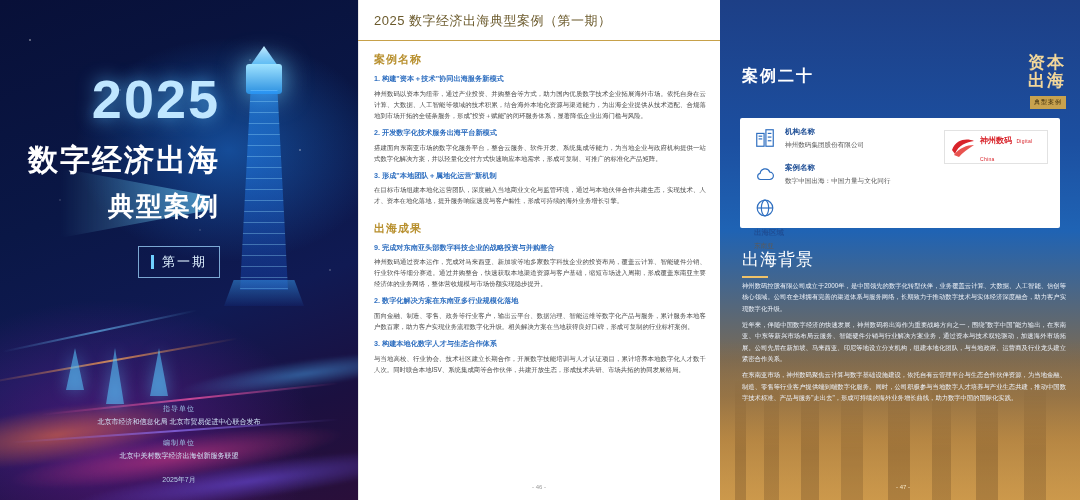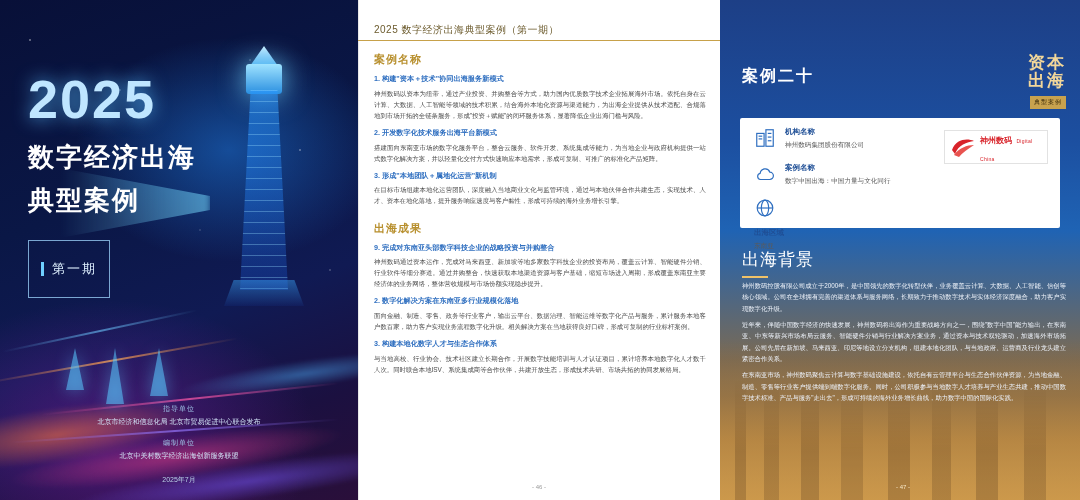--- a/index.html
+++ b/index.html
@@ -76,50 +76,50 @@
     position:absolute;left:60px;top:168px;width:150px;height:70px;
     background:linear-gradient(270deg, rgba(120,220,255,.55), rgba(120,220,255,0));
     clip-path:polygon(100% 40%,100% 60%,0% 100%,0% 0%);
     filter:blur(3px);
   }
   .sail{position:absolute;bottom:110px;}
   .sail .s{
     width:0;height:0;border-left:9px solid transparent;border-right:9px solid transparent;
     border-bottom:42px solid rgba(90,200,255,.55);filter:drop-shadow(0 0 8px rgba(90,200,255,.8));
   }
-  .cover-title{position:absolute;left:28px;top:72px;color:#ffffff;}
+  .cover-title{position:absolute;left:28px;top:72px;color:#ffffff;text-align:right;}
   .c-year{
     font-size:54px;font-weight:700;letter-spacing:2px;line-height:1;
     color:#bfe6ff;text-shadow:0 0 18px rgba(90,190,255,.8);
   }
-  .c-l1{font-size:26px;font-weight:700;margin-top:14px;letter-spacing:2px;}
+  .c-l1{font-size:30px;font-weight:700;margin-top:14px;letter-spacing:2px;}
   .c-l2{font-size:26px;font-weight:700;margin-top:8px;letter-spacing:2px;}
   .c-issue{
     margin-top:22px;display:inline-flex;align-items:center;gap:8px;
-    border:1px solid rgba(160,215,255,.75);padding:19px 12px;font-size:13px;letter-spacing:2px;
+    border:1px solid rgba(160,215,255,.75);padding:6px 12px;font-size:13px;letter-spacing:2px;
     color:#dff1ff;
   }
   .c-issue .bar{display:inline-block;width:3px;height:14px;background:#6fd0ff;}
   .cover-footer{
     position:absolute;left:0;right:0;bottom:14px;text-align:center;color:#cfe0f5;font-size:7px;line-height:1.9;
   }
   .cover-footer .lbl{color:#9fc3e6;font-size:7px;letter-spacing:1px;}
   .cover-footer .date{margin-top:10px;font-size:7px;color:#b9cfe6;}
 
   
   .mid{
     position:relative;width:362px;height:500px;flex:0 0 362px;background:#ffffff;
     padding:0;box-sizing:border-box;
   }
   .mid-header{
     position:absolute;left:0;right:0;top:18px;height:22px;
     border-bottom:1px solid #c7a14a;
   }
   .mid-header .ttl{
-    position:absolute;left:16px;bottom:3px;font-size:10px;color:#6b5a2c;letter-spacing:.5px;
+    position:absolute;left:16px;bottom:10px;font-size:13px;color:#6b5a2c;letter-spacing:.5px;
   }
   .mid-body{position:absolute;left:16px;right:14px;top:52px;}
   .sec-h{
     color:#b8902f;font-size:11px;font-weight:700;letter-spacing:1px;margin:0 0 6px 0;
   }
   .sec-h.second{margin-top:14px;}
   .p-title{color:#2f6fc0;font-size:7.2px;font-weight:700;margin:7px 0 3px 0;line-height:1.5;}
   .p-body{color:#4a4a4a;font-size:6.4px;line-height:1.72;text-align:justify;margin:0 0 2px 0;}
   .mid-foot{position:absolute;left:0;right:0;bottom:10px;text-align:center;color:#9a9a9a;font-size:6px;}
 

